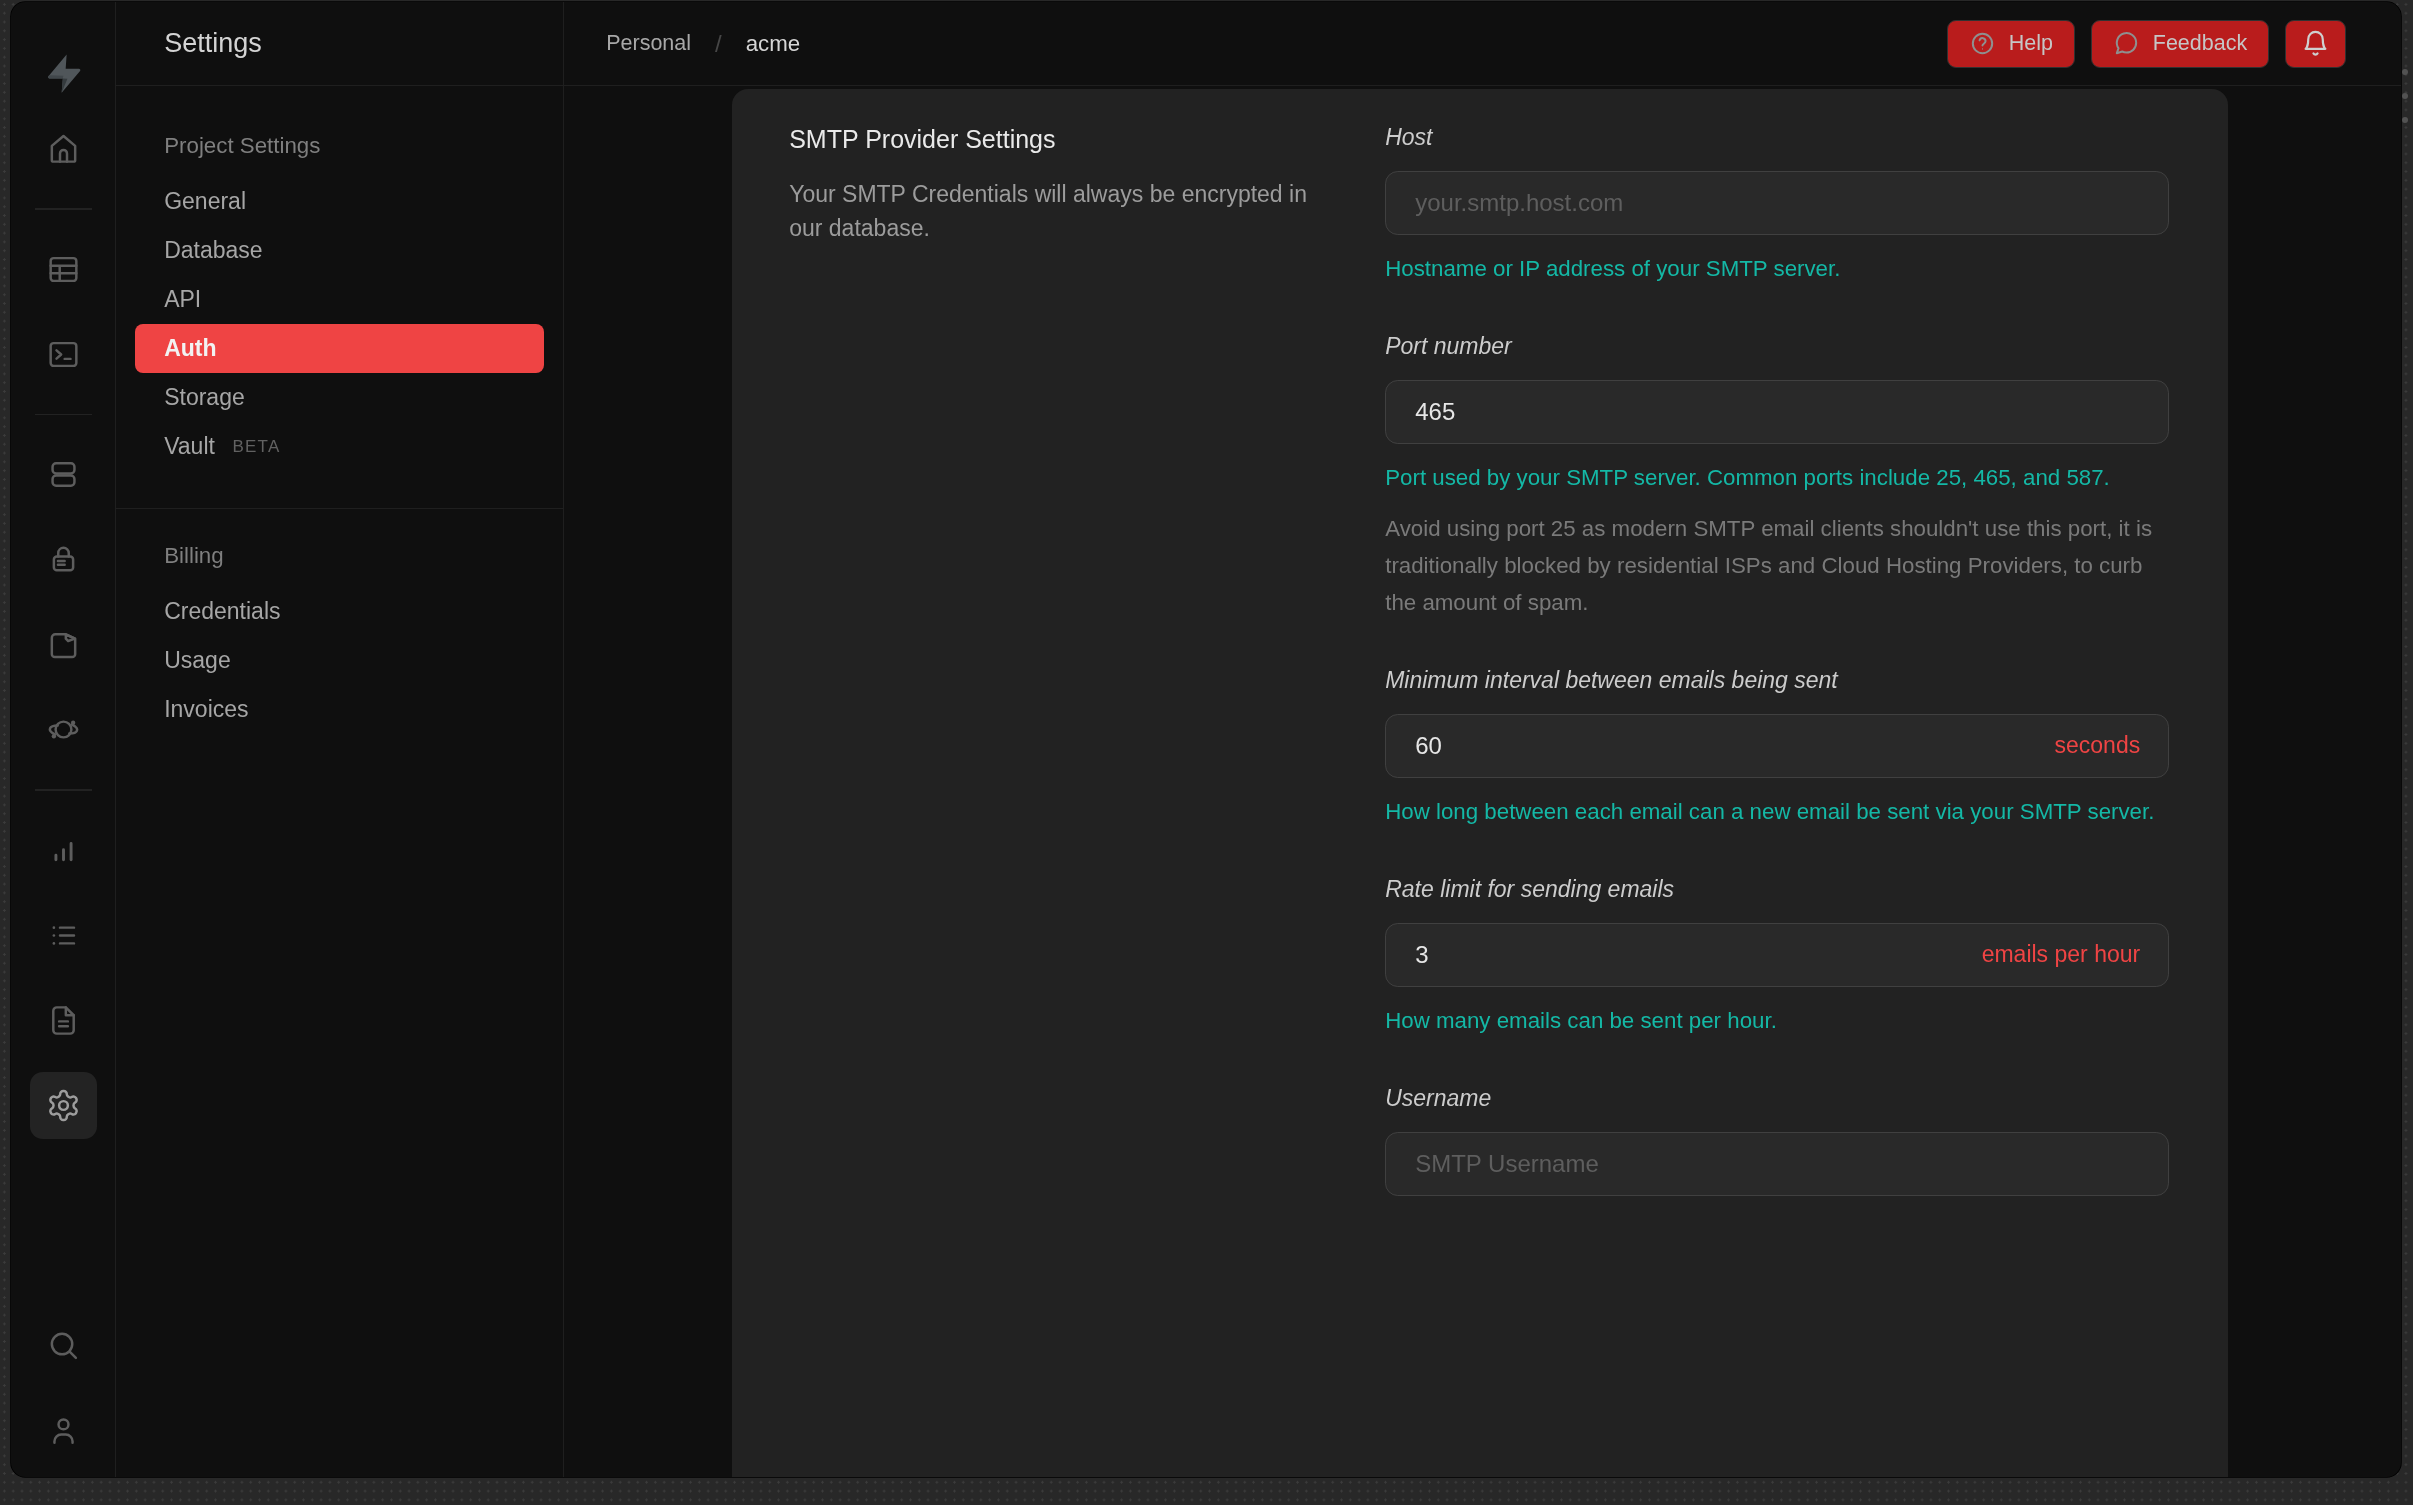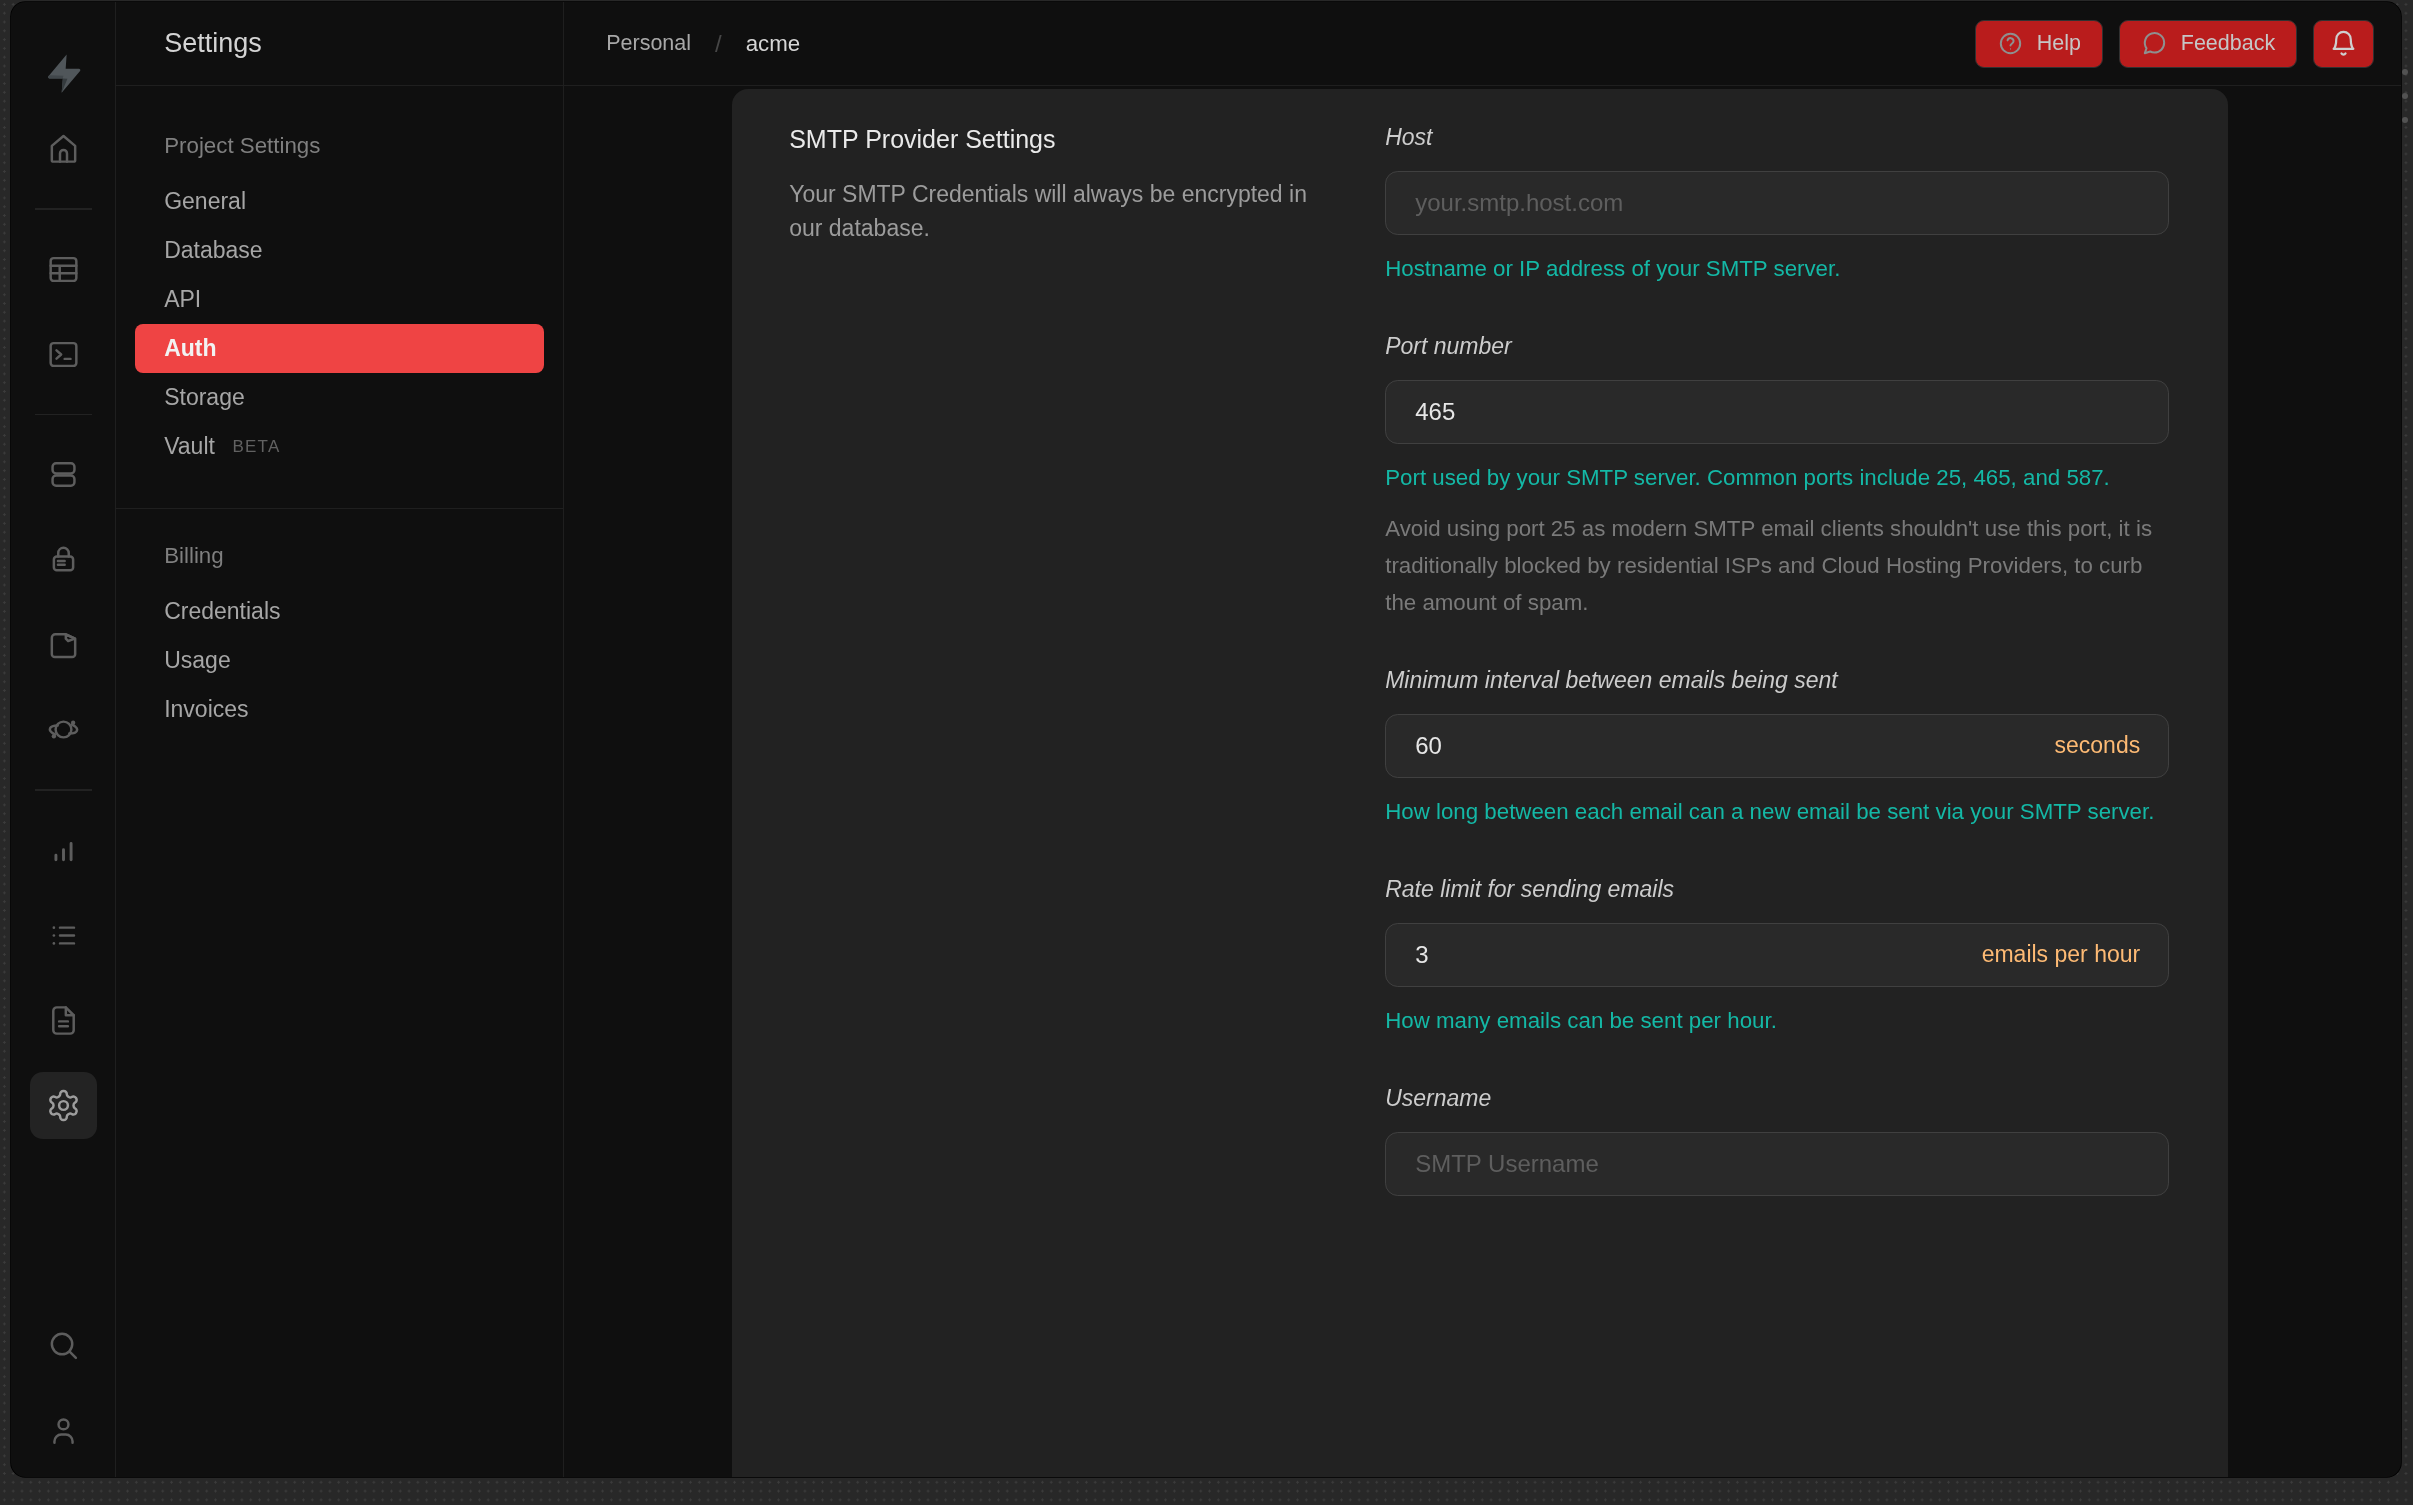--- a/index.html
+++ b/index.html
@@ -50,21 +50,21 @@
     font-size:23px; color:#a6a6a6; cursor:pointer;
   }
   .menu-item.active { background:#ef4444; color:#f2f2f2; font-weight:700; }
   .menu-badge { font-size:17px; letter-spacing:1.2px; color:#616161; font-weight:400; }
   .sidebar-divider { height:0.8px; background:#1f1f1f; margin-top:37px; margin-bottom:24px; }
 
   
   .main { flex:1 1 auto; display:flex; flex-direction:column; min-width:0; }
   .topbar {
     height:84px; flex:0 0 84px; border-bottom:0.8px solid #1f1f1f;
-    display:flex; padding:0 27px 0 42px;
+    display:flex; padding:0 55px 0 42px;
   }
   .breadcrumb { display:flex; align-items:center; }
   .crumb { font-size:21.5px; color:#a8a8a8; cursor:pointer; }
   .crumb.current { color:#d6d6d6; font-size:22.3px; }
   .crumb-sep { color:#464646; font-size:24px; margin:0 24px; font-weight:300; }
   .topbar-actions { margin-left:auto; display:flex; align-items:center; gap:16px; }
   .tb-btn {
     height:48px; border-radius:9px; border:1.6px solid #313131; background:#b91c1c;
     display:flex; align-items:center; gap:12.8px; padding:0 21px;
     font-size:21.5px; color:#c6c6c6; cursor:pointer;
@@ -88,21 +88,21 @@
   .field-label { font-size:23px; color:#cccccc; line-height:29px; margin-bottom:19px;font-style:italic; }
   .input-wrap { position:relative; }
   .text-input {
     width:100%; height:64px; background:#292929; border:1.6px solid #404040; border-radius:12.8px;
     padding:0 29px; font-size:24px; color:#e6e6e6; outline:none;
     font-family:"Liberation Sans", sans-serif;
   }
   .text-input::placeholder { color:#5e5e5e; }
   .input-suffix {
     position:absolute; right:29px; top:0; height:64px; display:flex; align-items:center;
-    font-size:23px; color:#fdba74; pointer-events:none;
+    font-size:23px; color:#ef4444; pointer-events:none;
   }
   .field-help { margin-top:15px; font-size:22.3px; color:#14b8a6; line-height:37px; }
   .field-note { margin-top:13.6px; font-size:22.3px; color:#7a7a7a; line-height:37px; }
   .eye-btn {
     position:absolute; right:8px; top:8px; width:69px; height:48px;
     background:#313131; border:0.8px solid #474747; border-radius:9.6px;
     display:flex; align-items:center; justify-content:center; color:#d6d6d6; cursor:pointer;
   }
   .eye-btn svg { width:27px; height:27px; }
 

